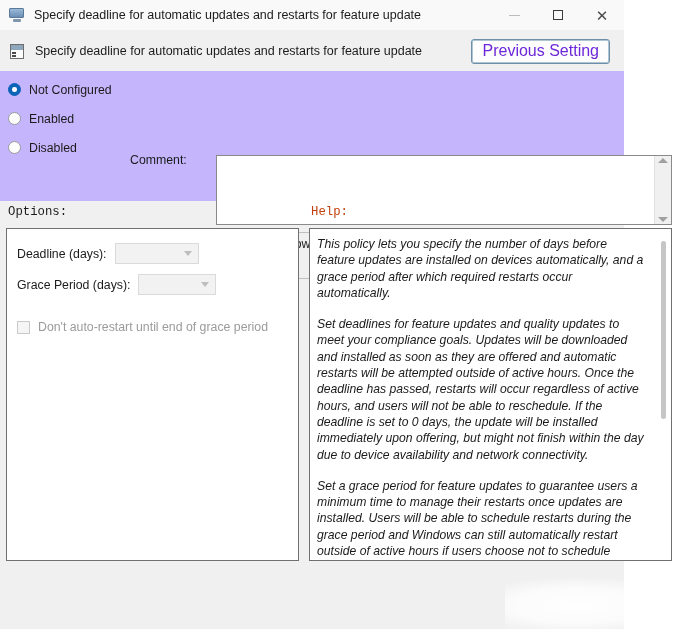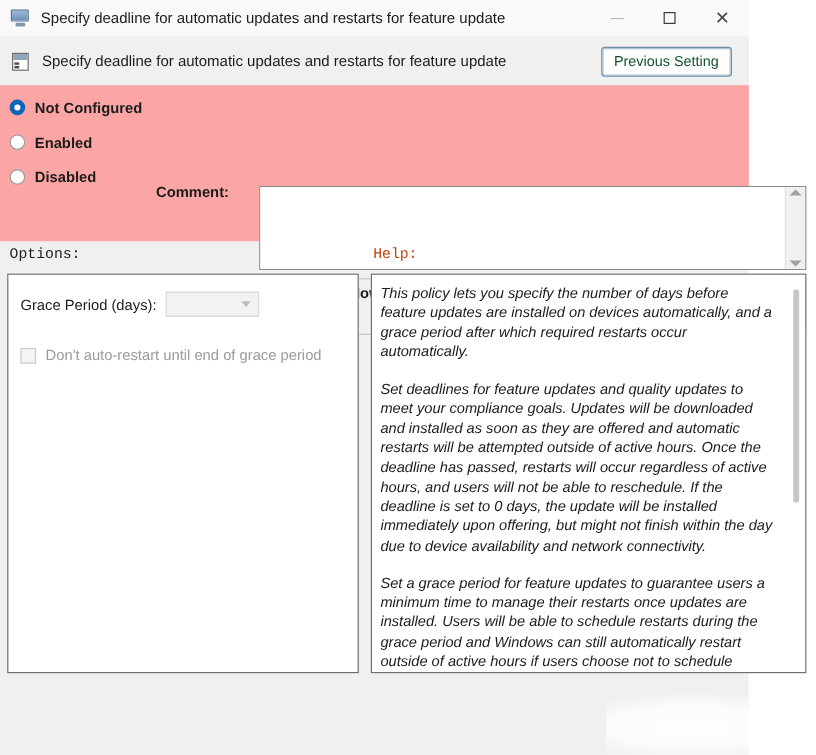--- a/index.html
+++ b/index.html
@@ -79,38 +79,37 @@
     white-space: nowrap;
     flex: 1 1 auto;
   }
   .hdr-btn {
     height: 25px;
     min-width: 104px;
     background: #fdfdfd;
     border: 1px solid #d6d6d6;
     border-radius: 3px;
     font-family: "Liberation Sans", sans-serif;
-    font-size: 12px;
-    color: #14532d;
+    font-size: 16px;
+    color: #6d28d9;
     margin-left: 9px;
     padding: 0 10px;
     cursor: default;
   }
   .hdr-btn.focused {
     border: 1px solid #6d8fa8;
     box-shadow: 0 0 0 1px #aec4d3 inset;
   }
 
   
   .top-section {
     flex: 0 0 auto;
     height: 130px;
     position: relative;
-    background: #fca5a5;
-    font-weight: bold;
+    background: #c4b5fd;
   }
   .radio-group {
     position: absolute;
     left: 8px; top: 6px;
     width: 120px;
   }
   .radio-row {
     display: flex;
     align-items: center;
     height: 25px;
@@ -427,20 +426,27 @@
 
   <div class="mid-labels">
     <div class="lbl-options">Options:</div>
     <div class="lbl-help">Help:</div>
   </div>
 
   <div class="panels">
 
     <div class="options-panel">
       <div class="opt-row">
+        <span class="opt-label">Deadline (days):</span>
+        <div class="combo combo-dl">
+          <span class="combo-value"></span>
+          <span class="chev"></span>
+        </div>
+      </div>
+      <div class="opt-row">
         <span class="opt-label">Grace Period (days):</span>
         <div class="combo combo-gp">
           <span class="combo-value"></span>
           <span class="chev"></span>
         </div>
       </div>
       <div class="check-row">
         <span class="checkbox"></span>
         <span class="check-label">Don't auto-restart until end of grace period</span>
       </div>

